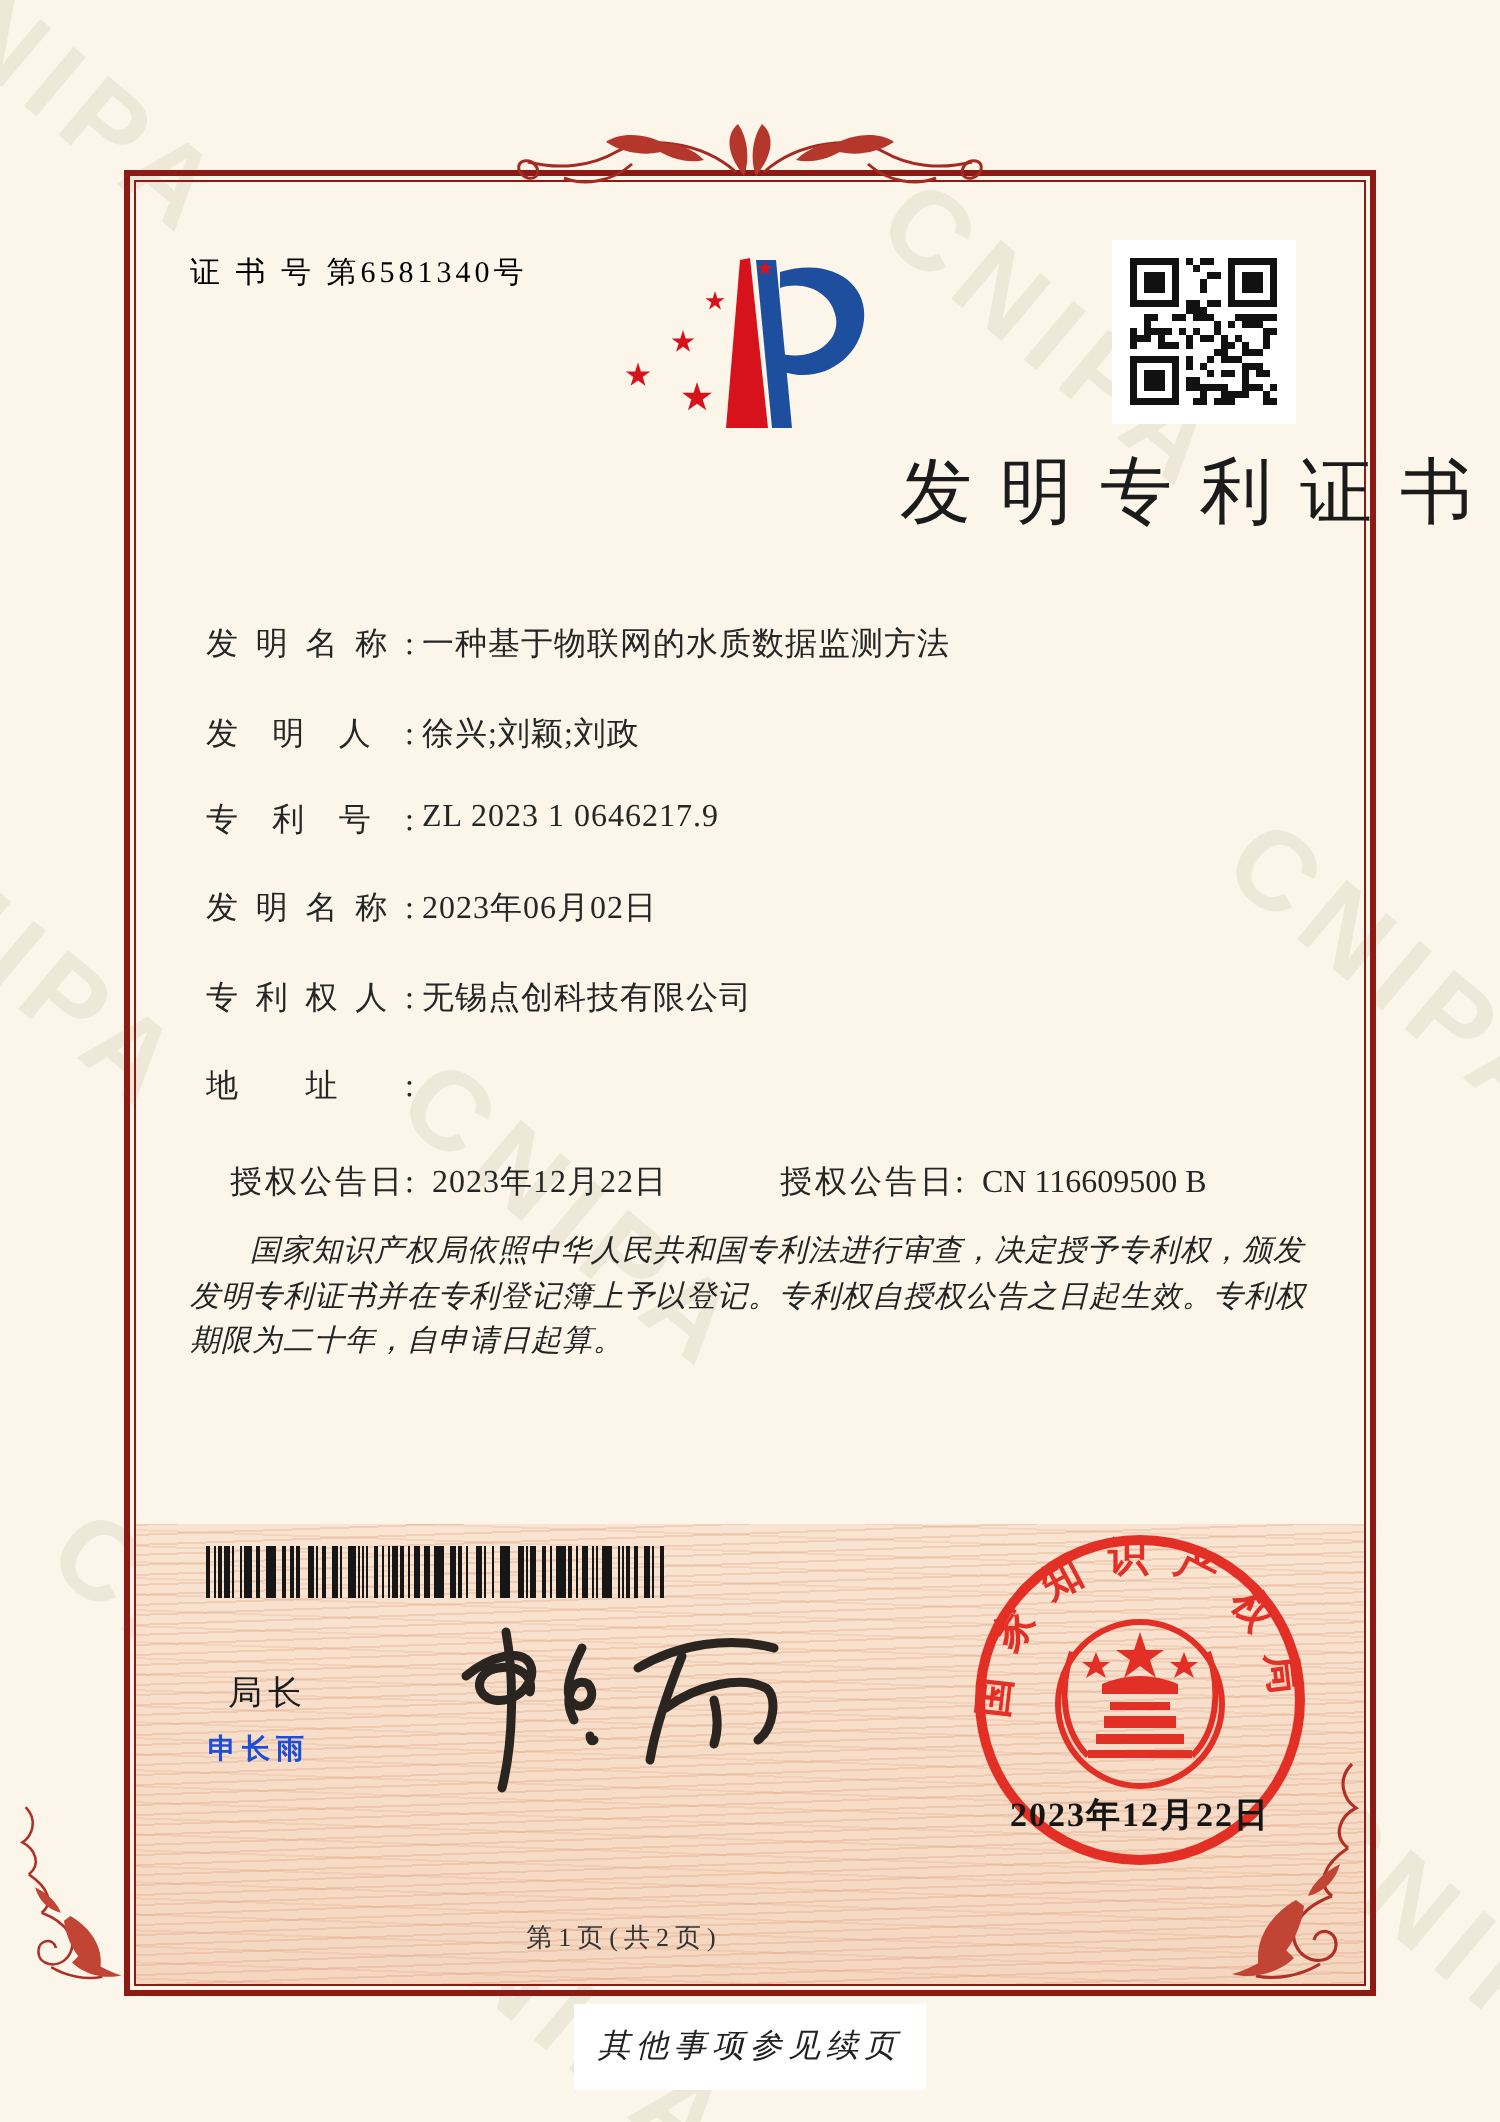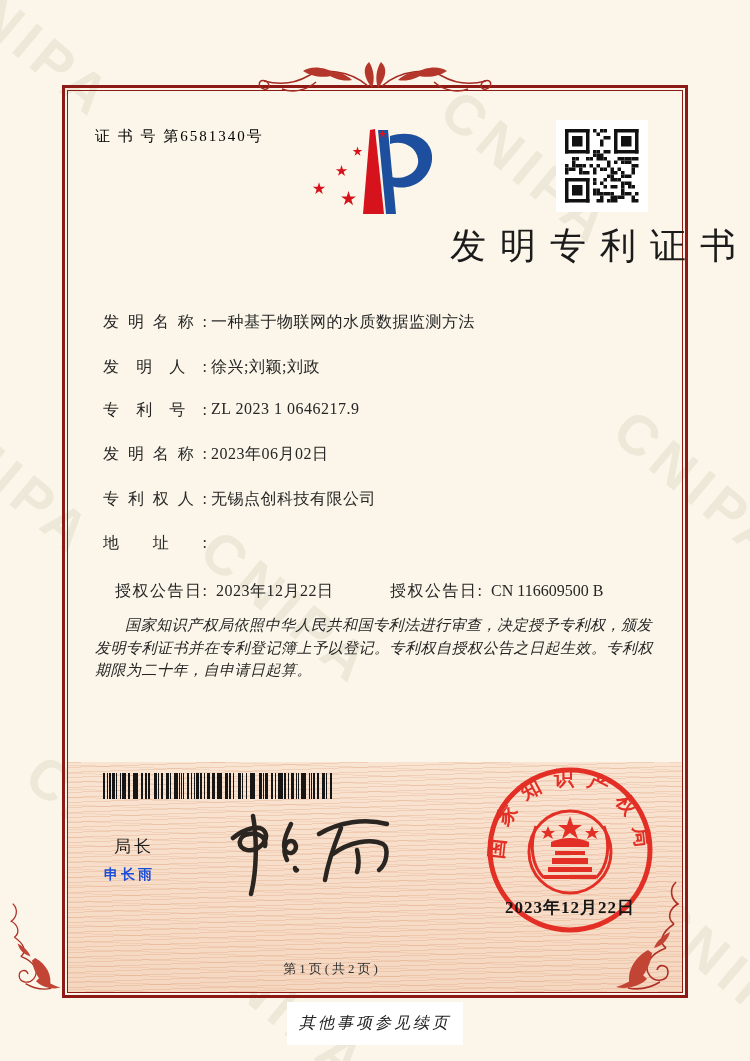--- a/index.html
+++ b/index.html
@@ -59,21 +59,21 @@
         font-size:17px;font-weight:400;letter-spacing:3px;color:#1d1d1d;}
   .signer{position:absolute;left:104px;top:866px;font-family:"Liberation Sans","DejaVu Sans",sans-serif;
         font-size:14px;font-weight:600;letter-spacing:3px;color:#1d4ed8;}
   .signature{position:absolute;left:215px;top:798px;}
 
   .seal{position:absolute;left:484px;top:764px;width:172px;height:172px;opacity:.93;}
   .sealdate{position:absolute;left:486px;top:896px;width:168px;text-align:center;
             font-size:17px;font-weight:700;color:#151515;letter-spacing:1px;}
 
   .pagenum{position:absolute;left:0;top:960px;width:624px;text-align:center;
-           font-size:13px;letter-spacing:3px;color:#333;margin-left:20px;}
+           font-size:13px;letter-spacing:3px;color:#333;}
 
   .note{position:absolute;left:50%;top:1002px;transform:translateX(-50%);
         background:#ffffff;padding:11px 12px;font-size:16px;font-style:italic;
         letter-spacing:3px;color:#222;white-space:nowrap;}
 </style>
 </head>
 <body>
 
 <div class="page">
 

